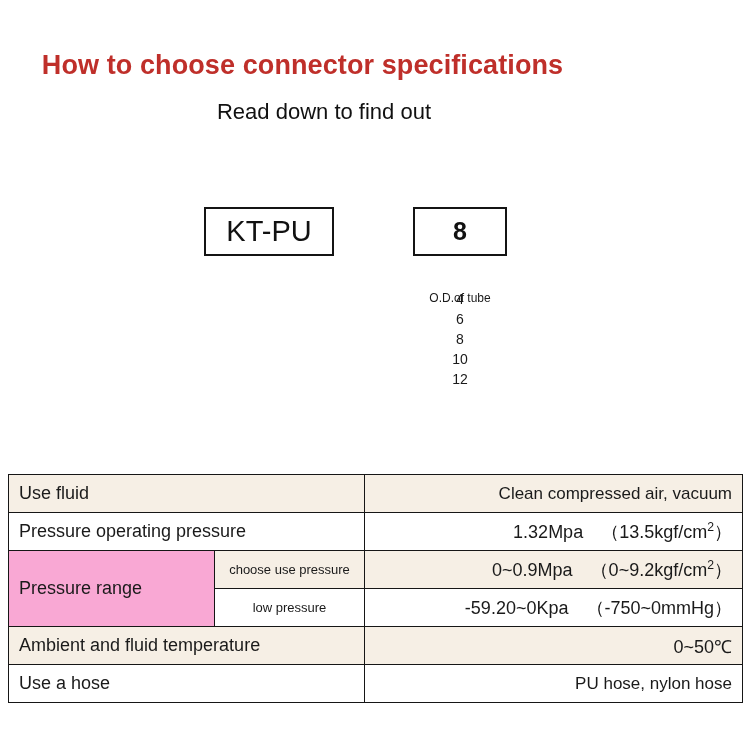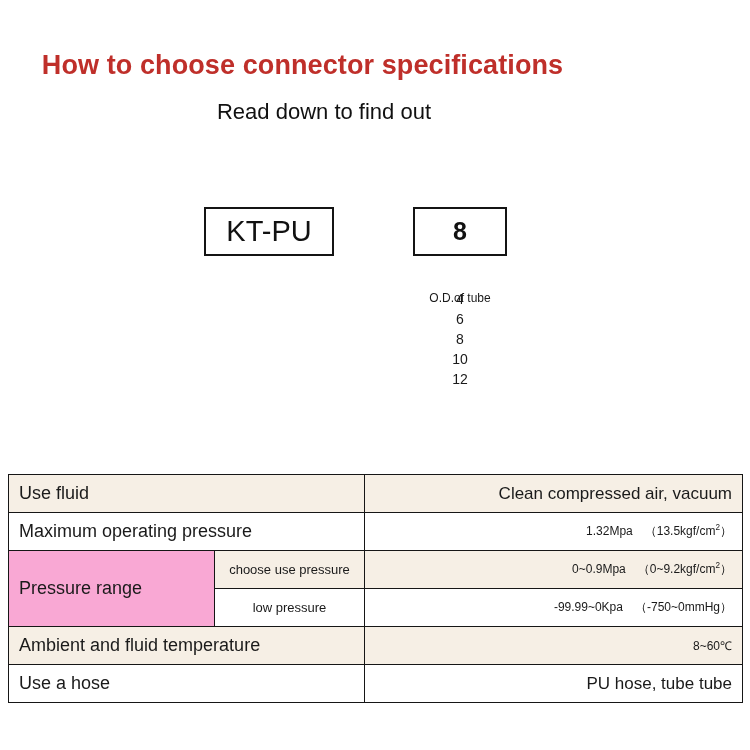--- a/index.html
+++ b/index.html
@@ -130,21 +130,21 @@
     font-size: 13px;
     text-align: center;
     height: 37px;
   }
   td.value {
     font-size: 17px;
     text-align: right;
     height: 37px;
   }
   td.value.small {
-    font-size: 12px;
+    font-size: 18px;
   }
   td.merged-label {
     font-size: 18px;
     text-align: left;
     vertical-align: middle;
   }
   sup {
     font-size: 0.68em;
     vertical-align: super;
     line-height: 0;
@@ -187,40 +187,40 @@
       <col style="width:378px">
     </colgroup>
     <tbody>
 
       <tr class="row-shaded">
         <td class="label" colspan="2">Use fluid</td>
         <td class="value">Clean compressed air, vacuum</td>
       </tr>
 
       <tr class="row-plain">
-        <td class="label" colspan="2">Maximum operating pressure</td>
+        <td class="label" colspan="2">Pressure operating pressure</td>
         <td class="value small"><span>1.32Mpa　（13.5kgf/cm</span><sup>2</sup><span>）</span></td>
       </tr>
 
       <tr class="row-shaded">
         <td class="merged-label row-merged" rowspan="2" style="background:#f9a8d4;">Pressure range</td>
         <td class="sublabel">choose use pressure</td>
         <td class="value small"><span>0~0.9Mpa　（0~9.2kgf/cm</span><sup>2</sup><span>）</span></td>
       </tr>
 
       <tr class="row-plain">
         <td class="sublabel">low pressure</td>
-        <td class="value small">-99.99~0Kpa　（-750~0mmHg）</td>
+        <td class="value small">-59.20~0Kpa　（-750~0mmHg）</td>
       </tr>
 
       <tr class="row-shaded">
         <td class="label" colspan="2">Ambient and fluid temperature</td>
-        <td class="value small">8~60℃</td>
+        <td class="value small">0~50℃</td>
       </tr>
 
       <tr class="row-plain">
         <td class="label" colspan="2">Use a hose</td>
-        <td class="value">PU hose, tube tube</td>
+        <td class="value">PU hose, nylon hose</td>
       </tr>
 
     </tbody>
   </table>
 </div>
 
 </body></html>

